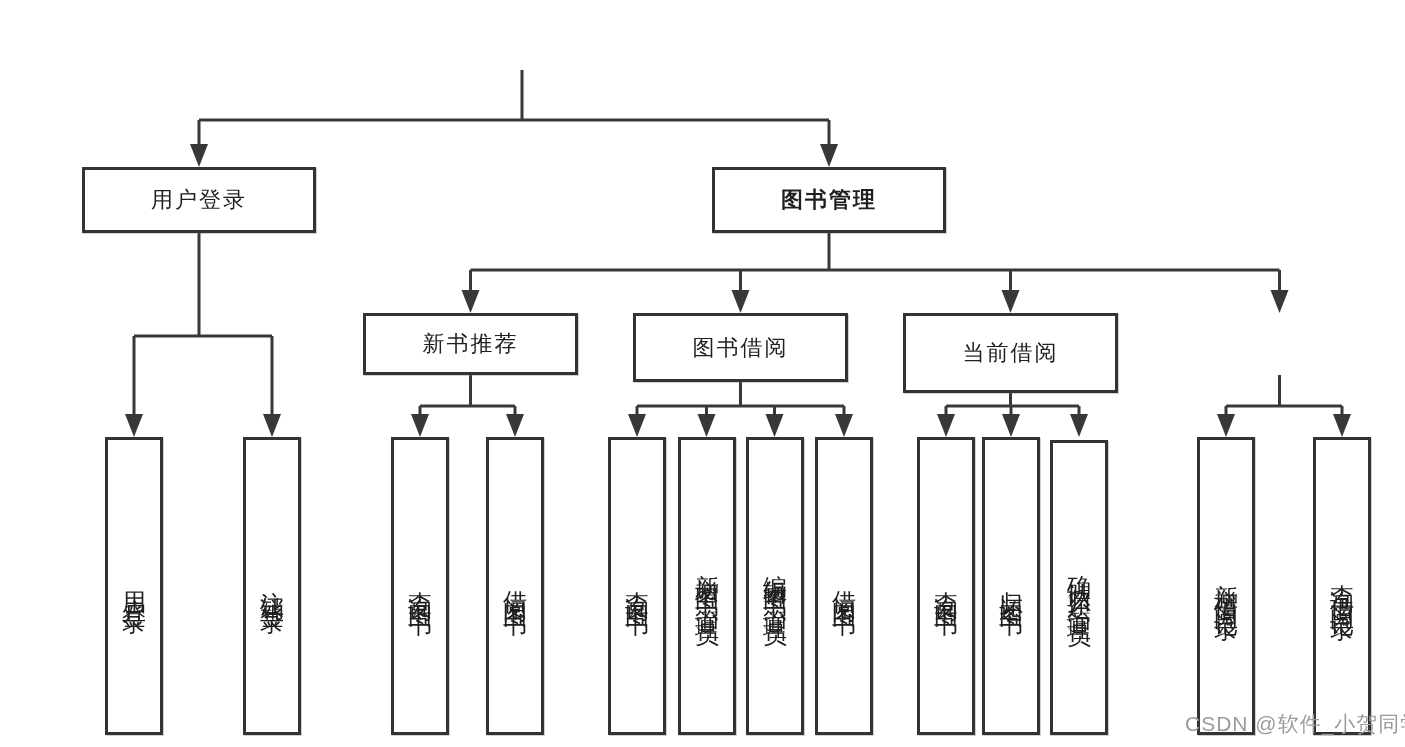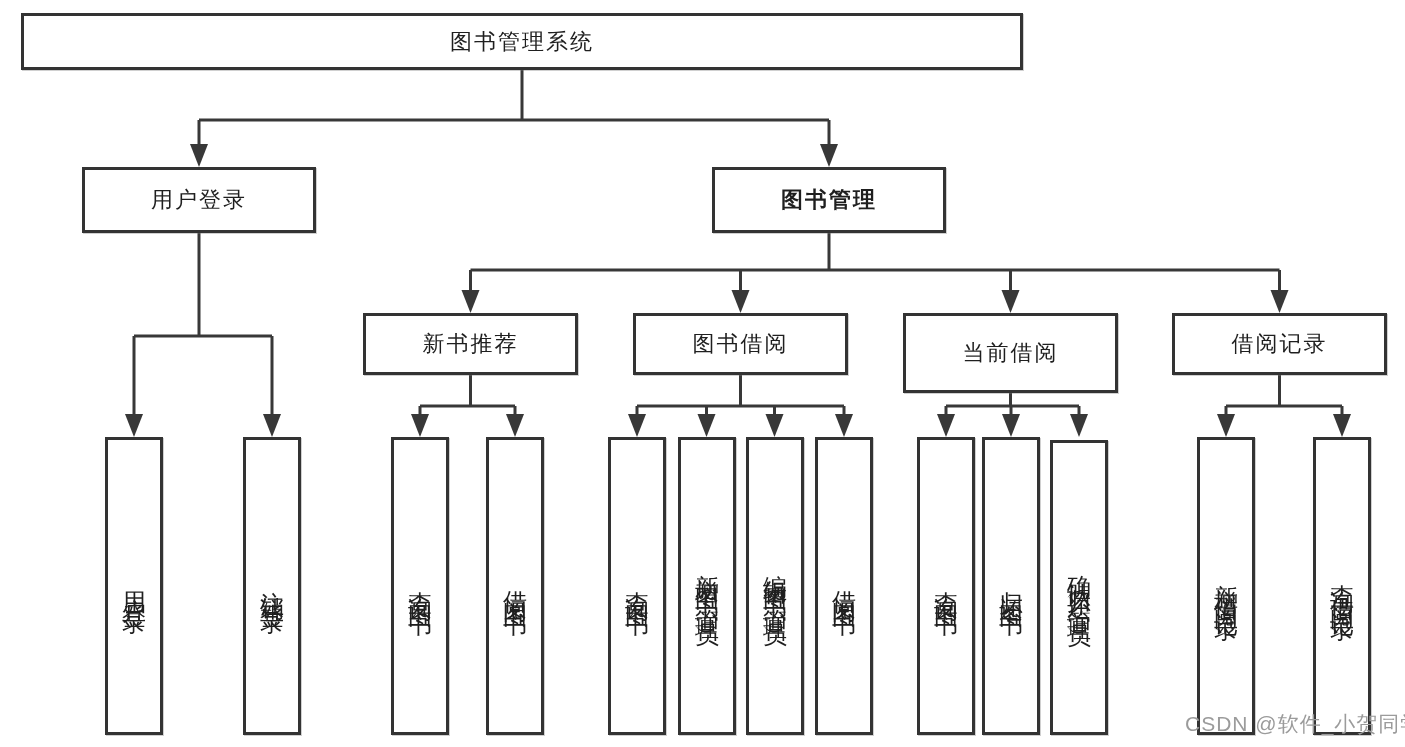--- a/index.html
+++ b/index.html
@@ -96,29 +96,27 @@
     <path d="M1010.5,375 V406 M946,406 H1079 M946,406 V416 M1011,406 V416 M1079,406 V416"></path>
     <polygon points="937,414 955,414 946,437"></polygon>
     <polygon points="1002,414 1020,414 1011,437"></polygon>
     <polygon points="1070,414 1088,414 1079,437"></polygon>
 
     <path d="M1279.5,375 V406 M1226,406 H1342 M1226,406 V416 M1342,406 V416"></path>
     <polygon points="1217,414 1235,414 1226,437"></polygon>
     <polygon points="1333,414 1351,414 1342,437"></polygon>
   </svg>
 
-  <div class="box" style="left:21px; top:13px; width:1002px; height:57px;">图书管理系统</div>
 
   <div class="box" style="left:82px; top:167px; width:234px; height:66px;">用户登录</div>
   <div class="box" style="left:712px; top:167px; width:234px; height:66px;font-weight:bold;">图书管理</div>
 
   <div class="box" style="left:363px; top:313px; width:215px; height:62px;">新书推荐</div>
-  <div class="box" style="left:633px; top:313px; width:215px; height:62px;">图书借阅</div>
+  <div class="box" style="left:633px; top:313px; width:215px; height:69px;">图书借阅</div>
   <div class="box" style="left:903px; top:313px; width:215px; height:80px;">当前借阅</div>
-  <div class="box" style="left:1172px; top:313px; width:215px; height:62px;">借阅记录</div>
 
   <div class="box vbox" style="left:105px; top:437px; width:58px; height:298px;">用户登录</div>
   <div class="box vbox" style="left:243px; top:437px; width:58px; height:298px;">注销登录</div>
 
   <div class="box vbox" style="left:391px; top:437px; width:58px; height:298px;">查询图书</div>
   <div class="box vbox" style="left:486px; top:437px; width:58px; height:298px;">借阅图书</div>
 
   <div class="box vbox" style="left:608px; top:437px; width:58px; height:298px;">查询图书</div>
   <div class="box vbox" style="left:678px; top:437px; width:58px; height:298px;">新增图书（管理员）</div>
   <div class="box vbox" style="left:746px; top:437px; width:58px; height:298px;">编辑图书（管理员）</div>

